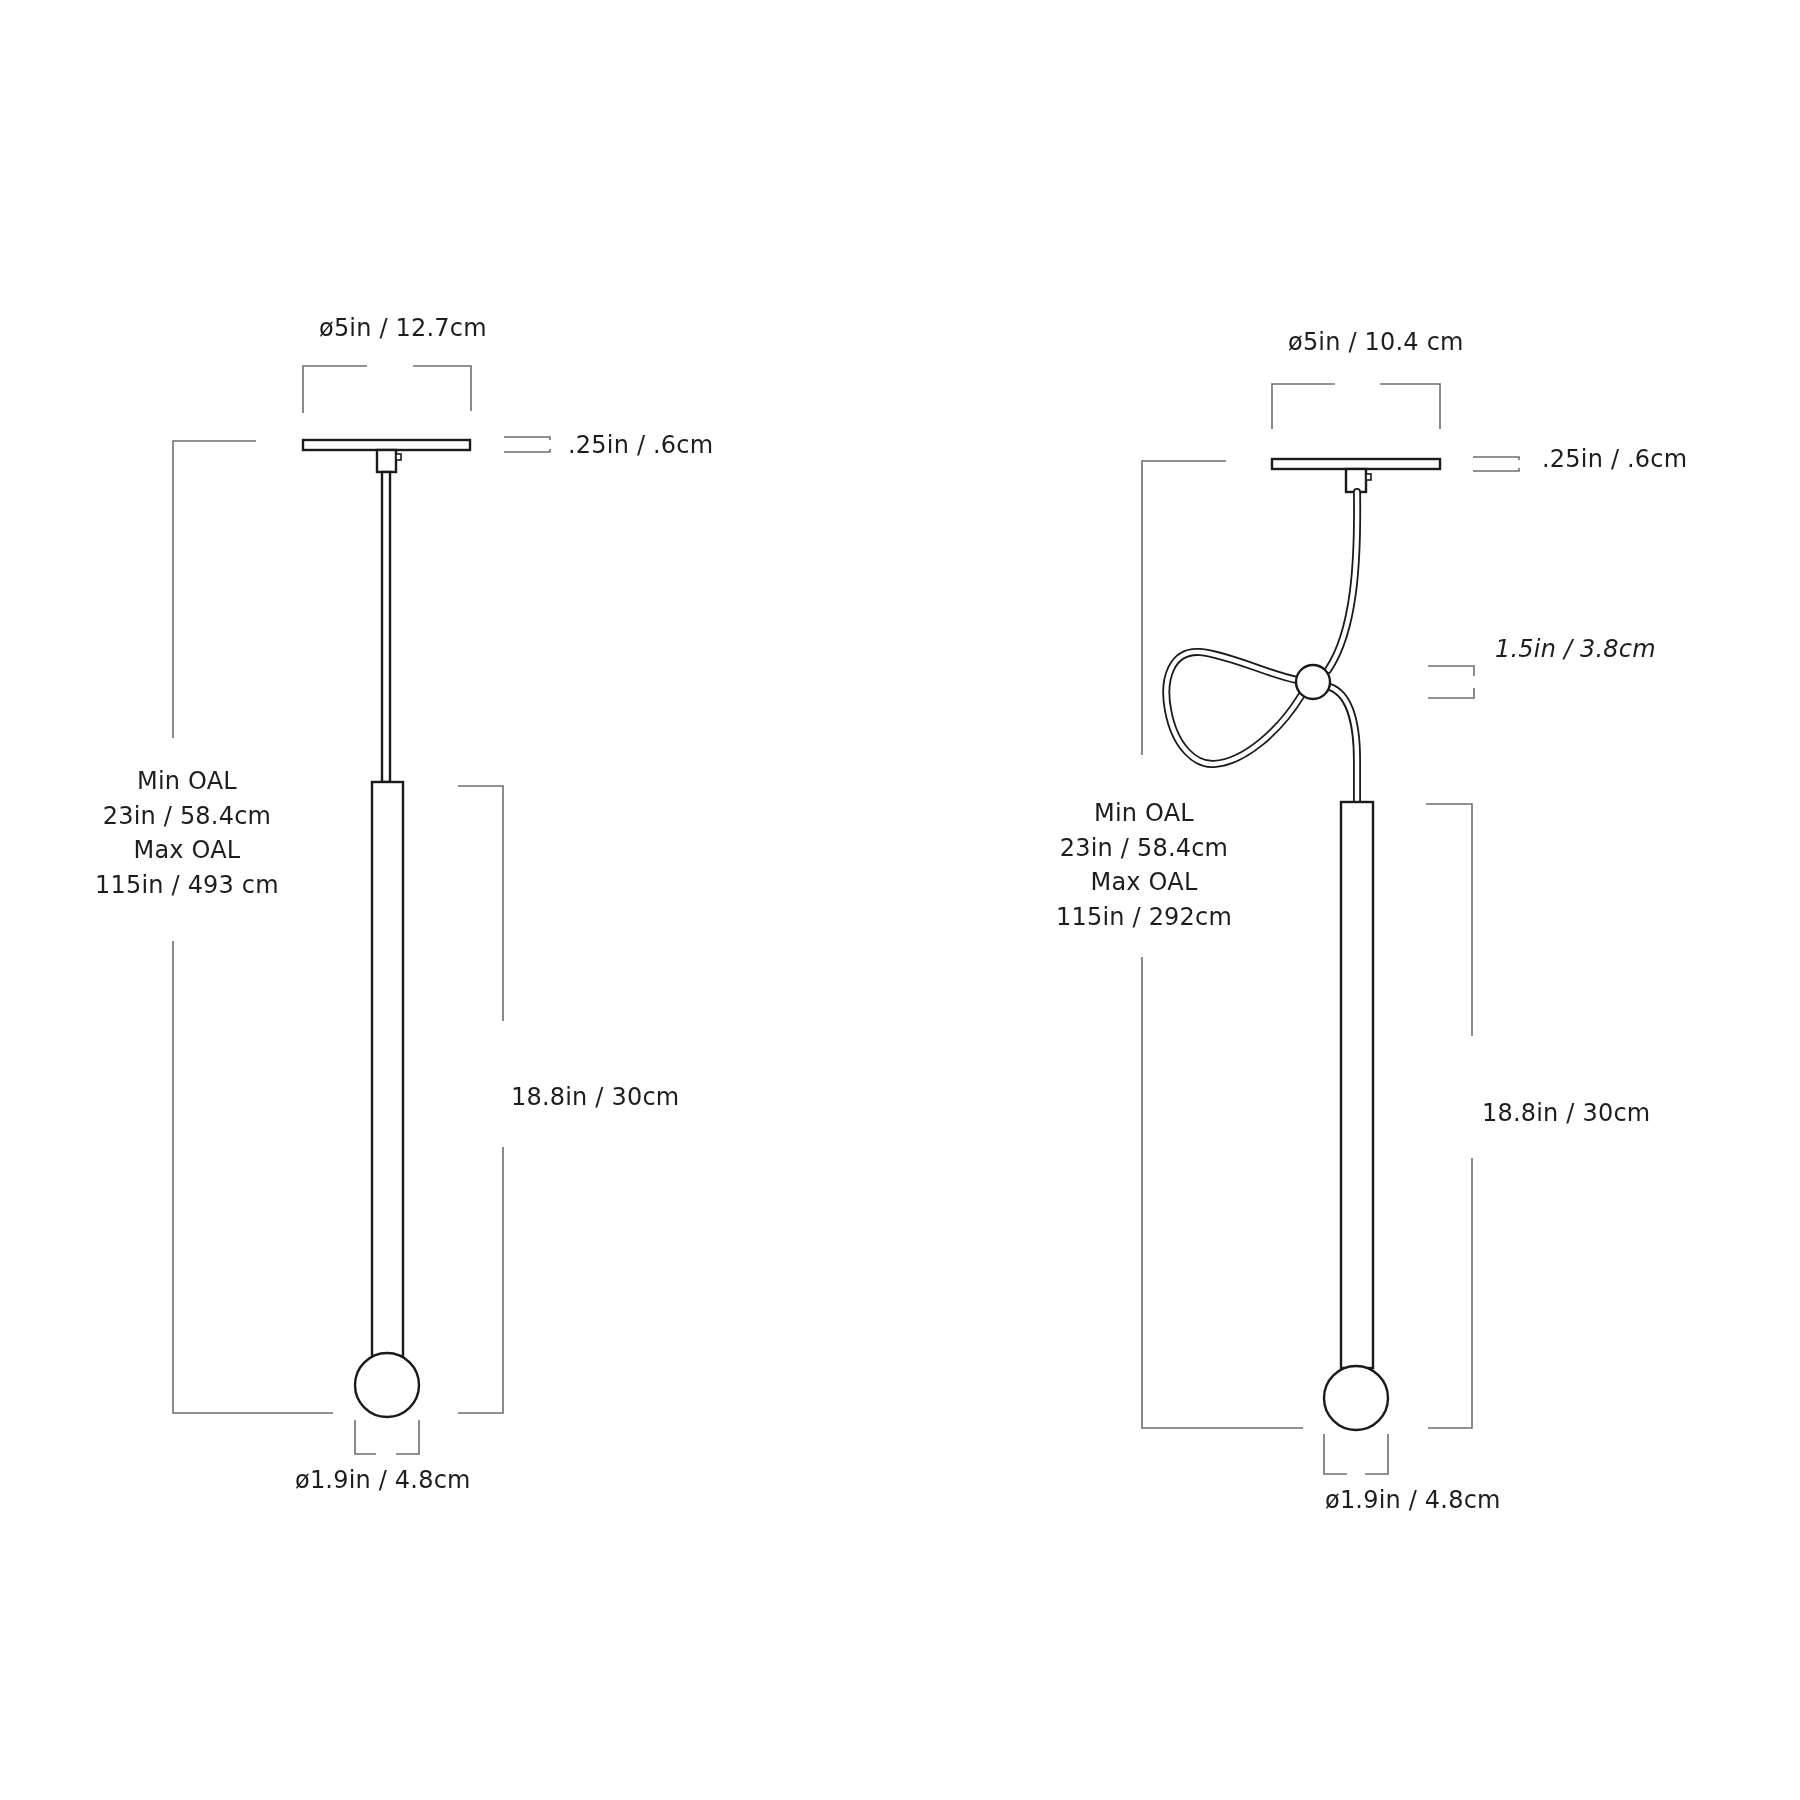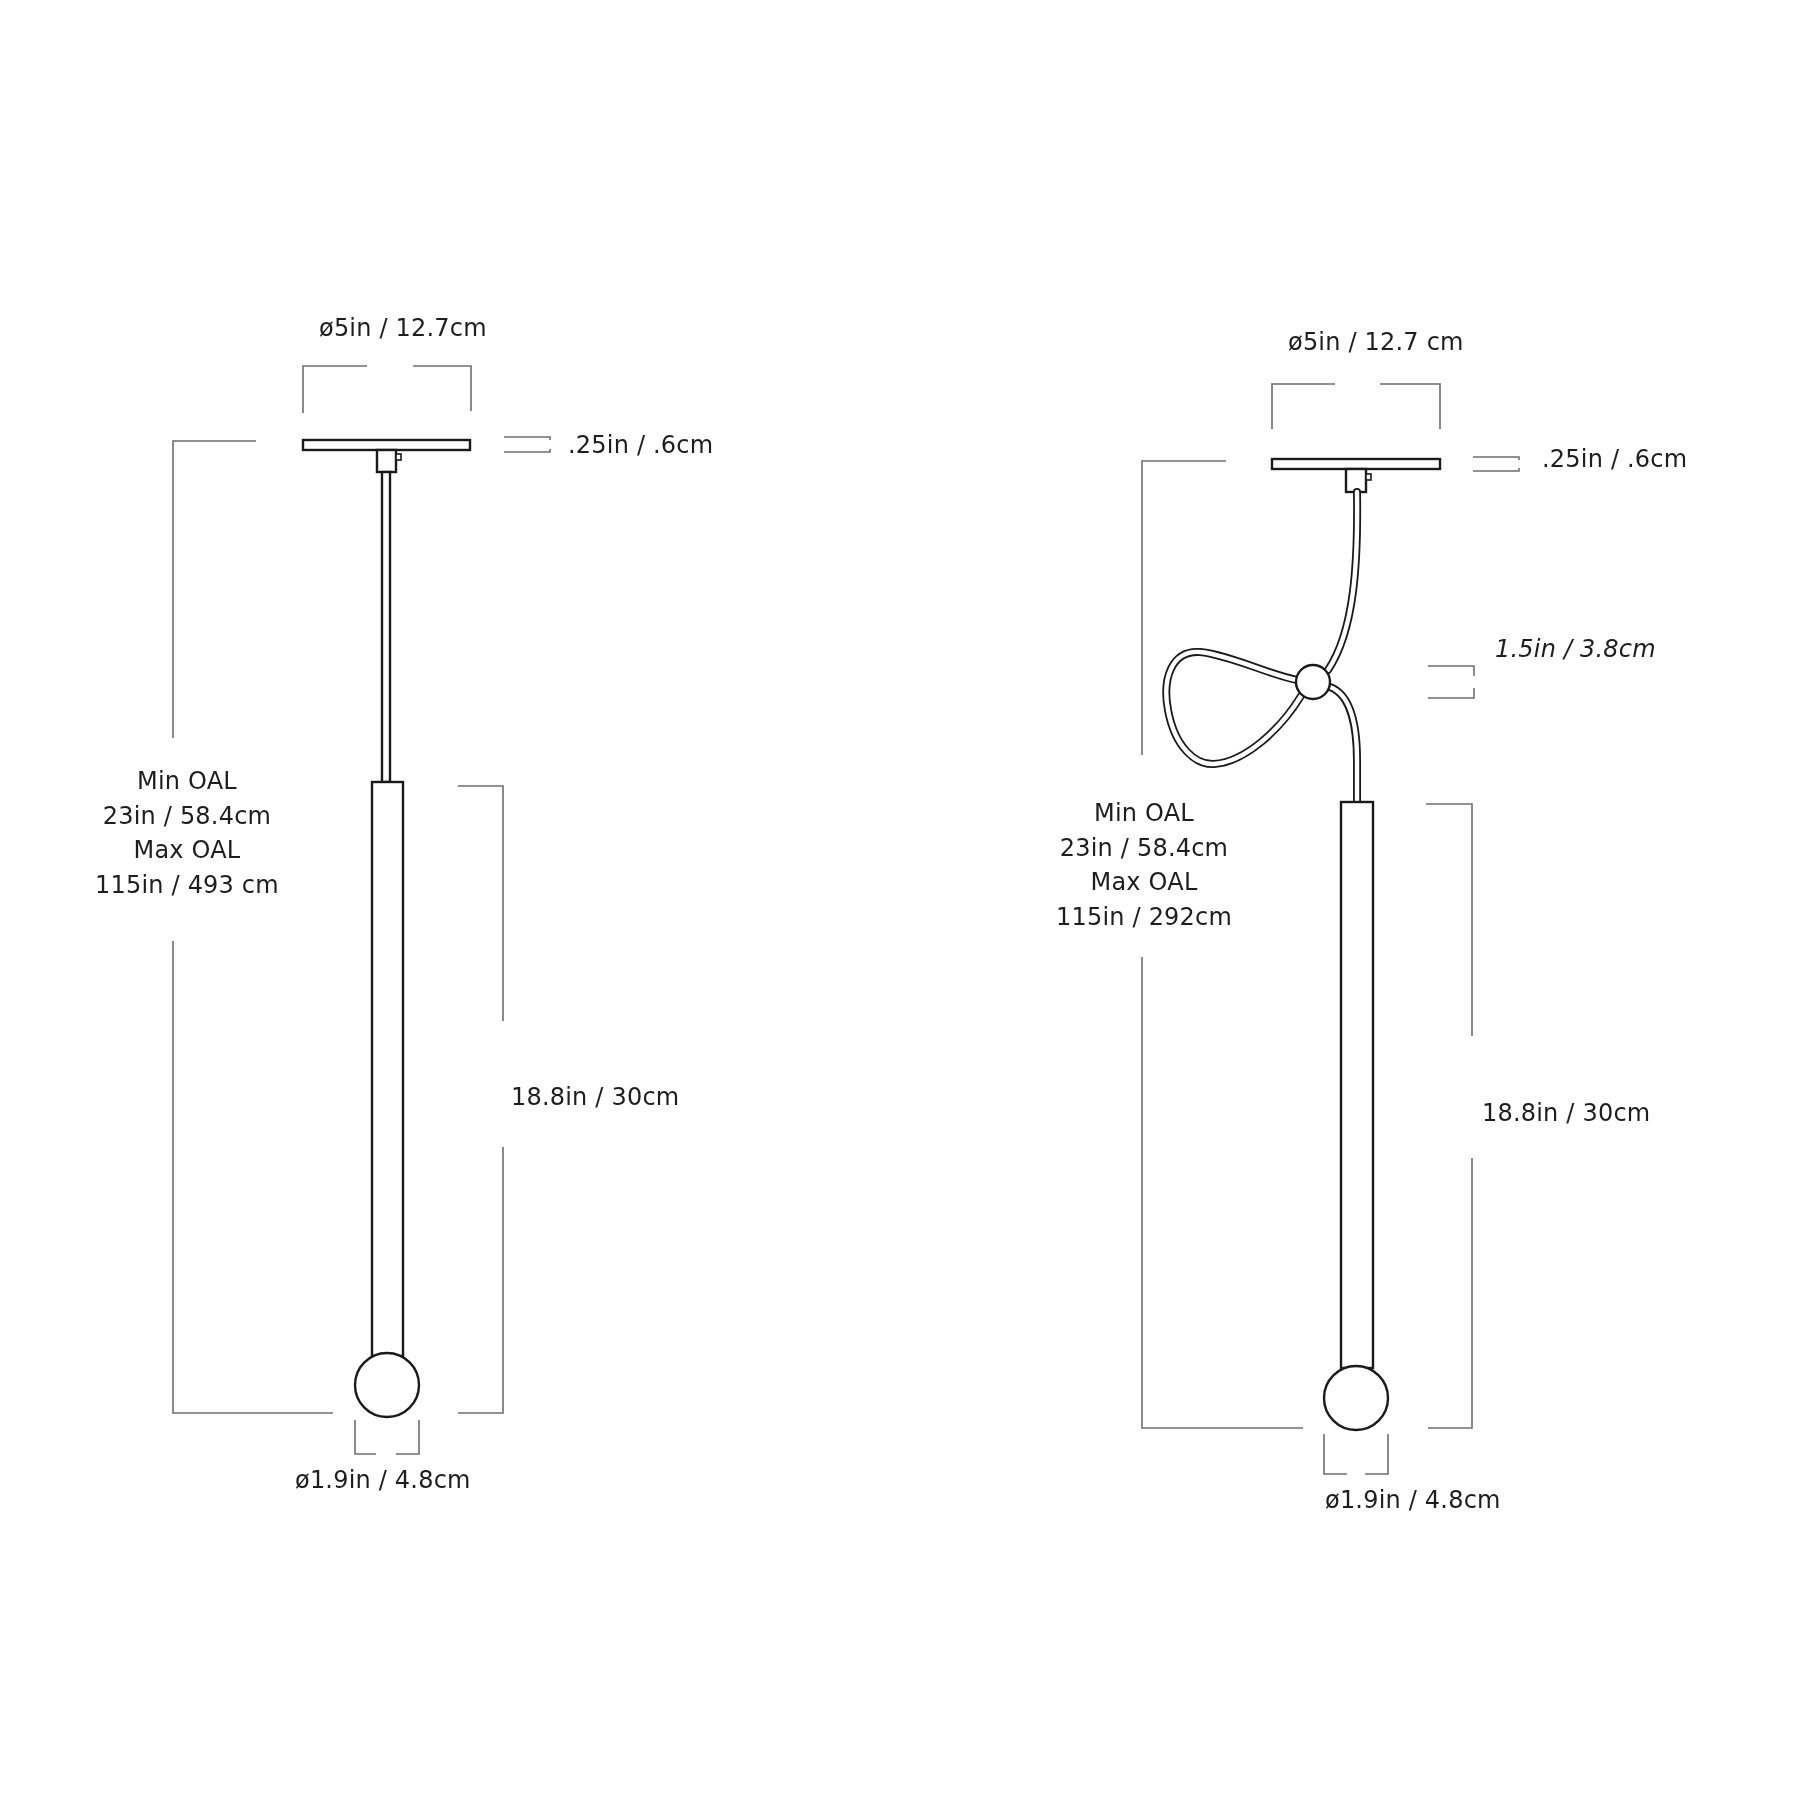--- a/index.html
+++ b/index.html
@@ -138,21 +138,21 @@
 <div class="label" style="left:568px; top:428px;">.25in / .6cm</div>
 <div class="label block" style="left:95px; top:764px;">
   <div>Min OAL</div>
   <div>23in / 58.4cm</div>
   <div>Max OAL</div>
   <div>115in / 493 cm</div>
 </div>
 <div class="label" style="left:511px; top:1080px;">18.8in / 30cm</div>
 <div class="label" style="left:295px; top:1463px;">ø1.9in / 4.8cm</div>
 
-<div class="label" style="left:1288px; top:325px;">ø5in / 12.7 cm</div>
+<div class="label" style="left:1288px; top:325px;">ø5in / 10.4 cm</div>
 <div class="label" style="left:1542px; top:442px;">.25in / .6cm</div>
 <div class="label" style="left:1495px; top:632px;font-style:italic;">1.5in / 3.8cm</div>
 <div class="label block" style="left:1056px; top:796px;">
   <div>Min OAL</div>
   <div>23in / 58.4cm</div>
   <div>Max OAL</div>
   <div>115in / 292cm</div>
 </div>
 <div class="label" style="left:1482px; top:1096px;">18.8in / 30cm</div>
 <div class="label" style="left:1325px; top:1483px;">ø1.9in / 4.8cm</div>

